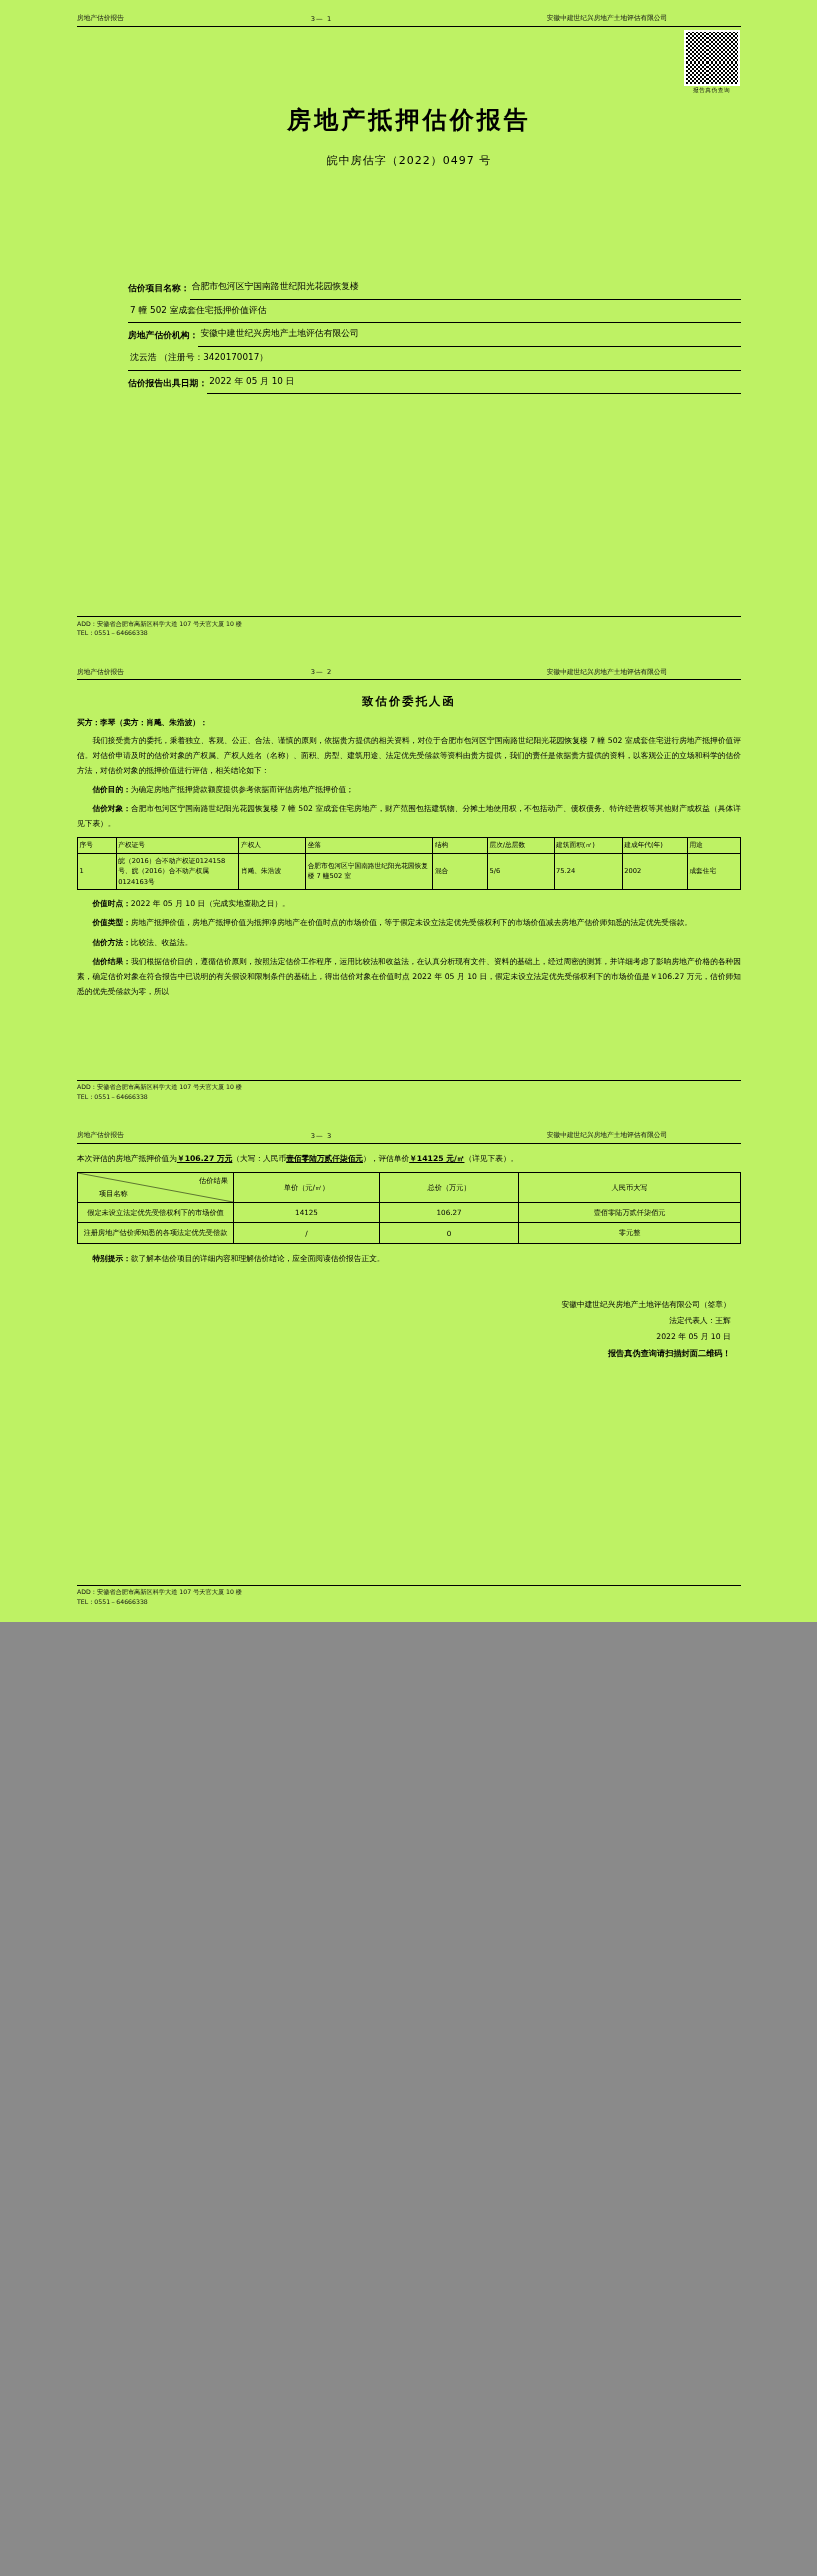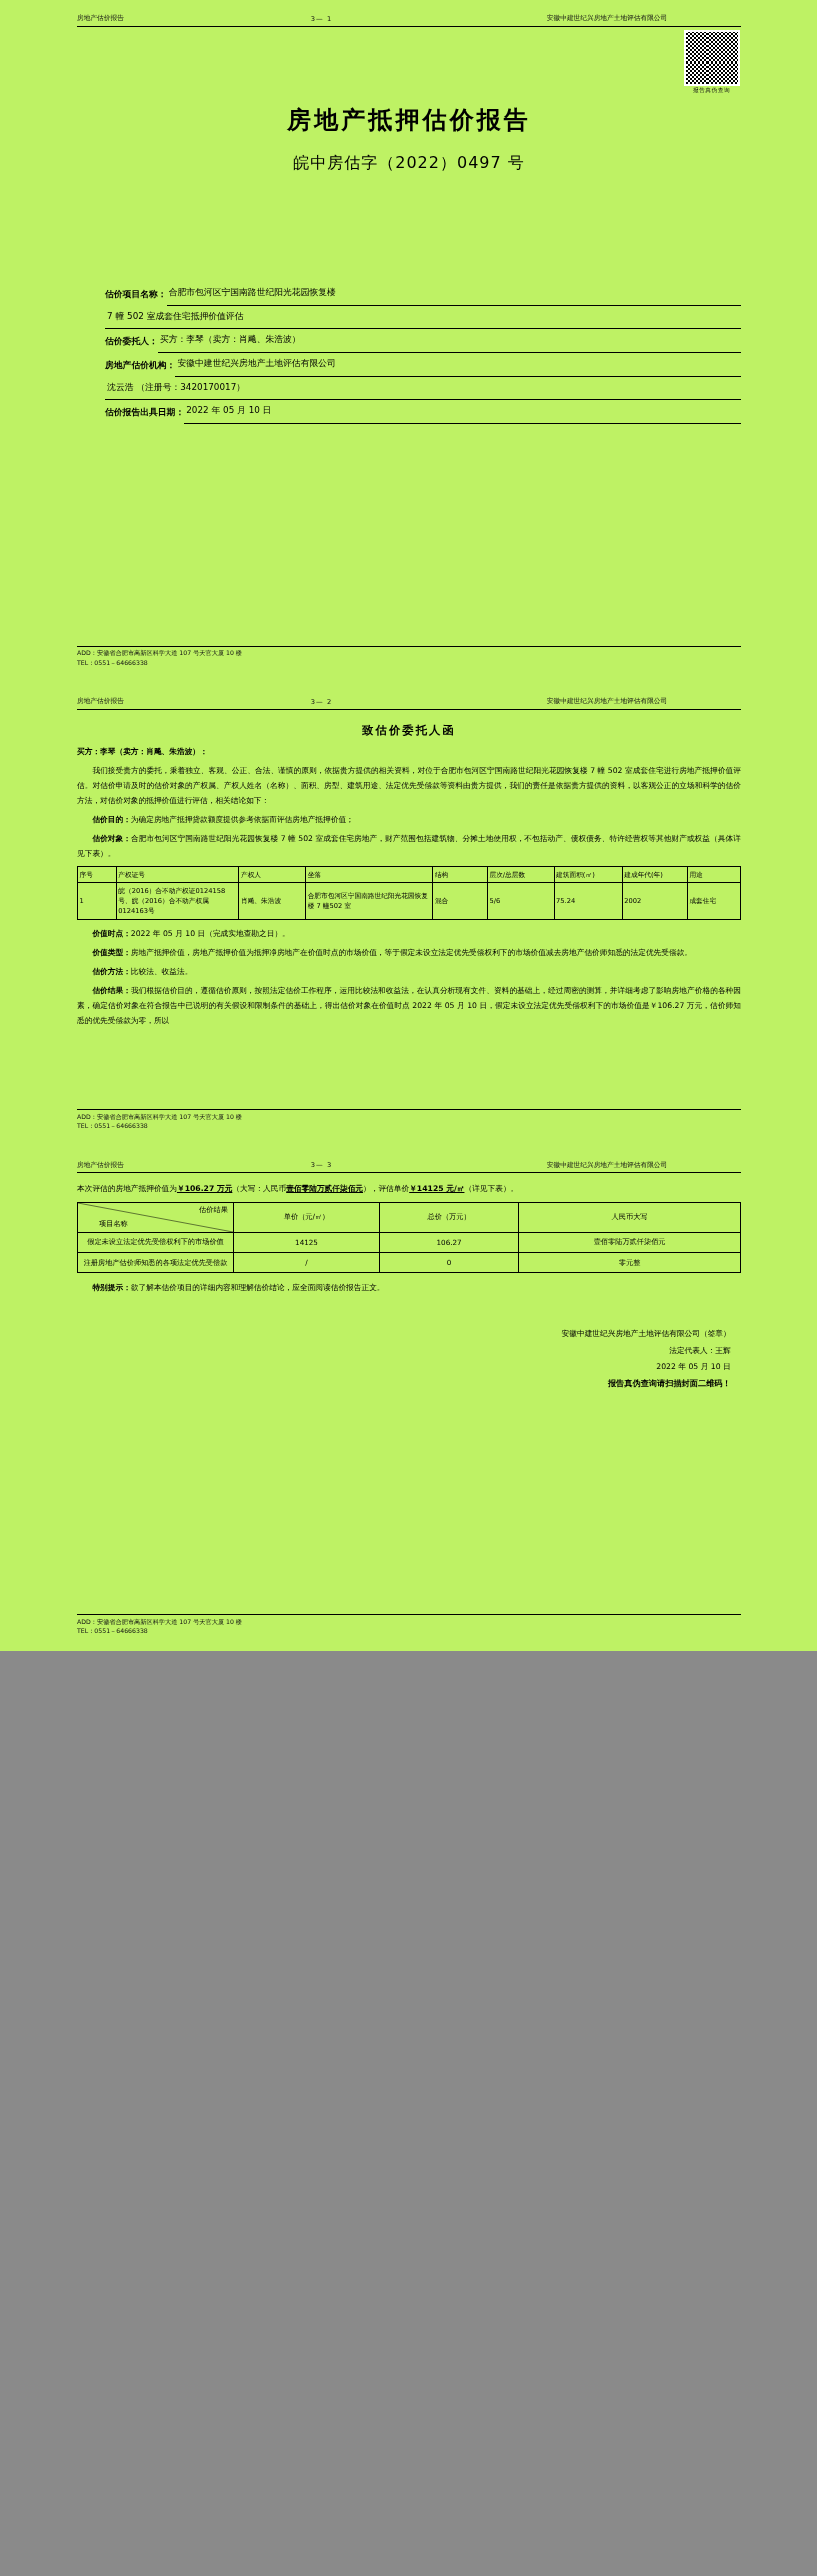--- a/index.html
+++ b/index.html
@@ -14,23 +14,23 @@
   .hdr-rule{border-top:0.5px solid #000;height:0;margin-top:1px;}
   .ftr-rule{border-top:0.5px solid #000;height:0;margin-bottom:1.5px;}
   .ftr{font-size:6.2px;color:#111;line-height:1.55;}
   .qr-wrap{position:absolute;right:77px;top:31px;text-align:center;width:59px;}
   .qr{width:52px;height:52px;margin:0 auto;background:
       repeating-linear-gradient(90deg,#000 0 2.1px,#fff 2.1px 4.1px),
       repeating-linear-gradient(0deg,#000 0 2.1px,#fff 2.1px 4.1px);
       background-blend-mode:difference;border:1.5px solid #fff;outline:0.5px solid #fff;}
   .qr-cap{font-size:5.7px;margin-top:1.5px;color:#111;letter-spacing:0.5px;}
   .big-title{text-align:center;font-family:"DejaVu Serif","Liberation Serif",serif;font-weight:bold;font-size:24px;letter-spacing:3.1px;margin:77px 0 0 0;color:#000;}
-  .sub-no{text-align:center;font-size:16px;margin-top:17.5px;letter-spacing:1px;color:#000;}
+  .sub-no{text-align:center;font-size:11px;margin-top:17.5px;letter-spacing:1px;color:#000;}
   .fields{margin-top:108px;padding-left:28px;font-size:8.8px;color:#000;line-height:2.45;}
-  .fld{display:flex;align-items:flex-end;}
+  .fld{display:flex;align-items:flex-end;margin-left:23px;}
   .fld .lbl{white-space:nowrap;font-weight:bold;}
   .fld .val{flex:1;border-bottom:0.5px solid #000;padding:0 2.1px 1px 2.1px;}
   .letter-title{text-align:center;font-size:11.3px;font-weight:bold;letter-spacing:2.1px;margin:13.4px 0 9.3px 0;}
   p.body{font-size:7.7px;line-height:1.95;margin:0 0 4.1px 0;text-indent:2em;text-align:justify;color:#000;}
   p.body b{font-weight:bold;}
   .u{text-decoration:underline;}
   .salut{font-size:7.7px;margin:3.1px 0 5.2px 0;font-weight:bold;}
   table.t{border-collapse:collapse;width:100%;font-size:6.7px;margin:5.2px 0 6.2px 0;}
   table.t th,table.t td{border:0.5px solid #000;text-align:left;padding:2.6px 1.5px;line-height:1.5;vertical-align:middle;color:#000;}
   table.t th{font-weight:normal;}
@@ -69,24 +69,20 @@
 
     <div class="fields">
       <div class="fld">
         <span class="lbl">估价项目名称：</span>
         <span class="val">合肥市包河区宁国南路世纪阳光花园恢复楼</span>
       </div>
       <div class="fld">
         <span class="val">7 幢 502 室成套住宅抵押价值评估</span>
       </div>
       <div class="fld">
-        <span class="lbl">估价委托人：</span>
-        <span class="val">买方：李琴（卖方：肖飚、朱浩波）</span>
-      </div>
-      <div class="fld">
         <span class="lbl">房地产估价机构：</span>
         <span class="val">安徽中建世纪兴房地产土地评估有限公司</span>
       </div>
       <div class="fld">
         <span class="val">沈云浩 （注册号：3420170017）</span>
       </div>
       <div class="fld">
         <span class="lbl">估价报告出具日期：</span>
         <span class="val">2022 年 05 月 10 日</span>
       </div>

